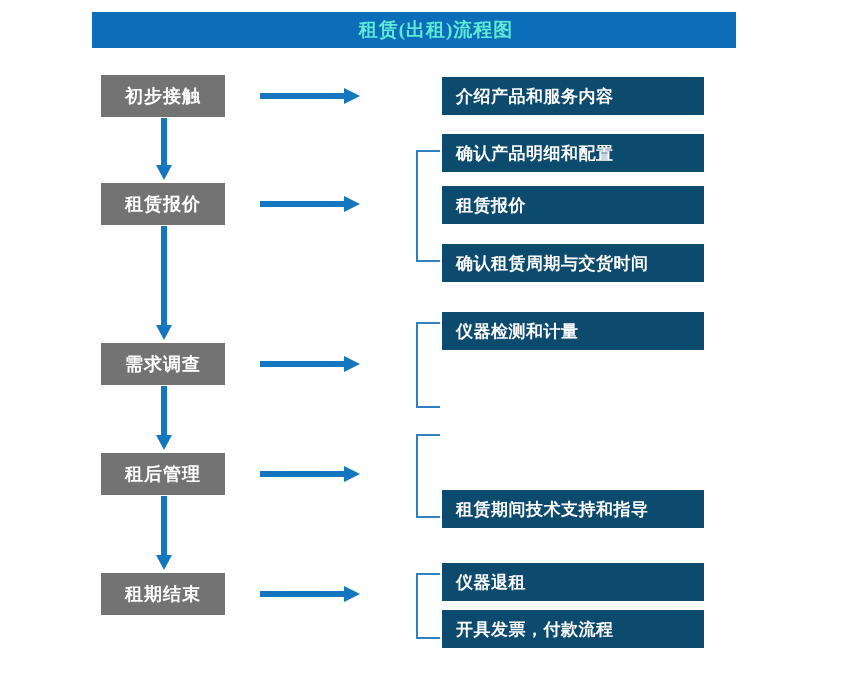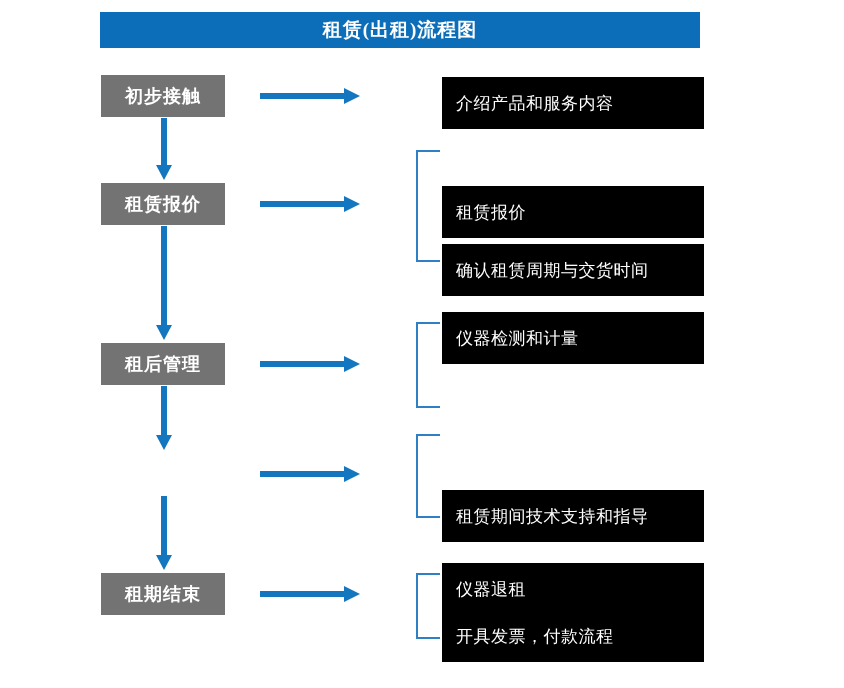--- a/index.html
+++ b/index.html
@@ -16,32 +16,33 @@
   }
   #canvas {
     position: relative;
     width: 844px;
     height: 688px;
   }
 
   
   .title-bar {
     position: absolute;
-    left: 100px;
+    left: 92px;
     top: 12px;
     width: 600px;
     height: 36px;
     background: #0C6EB8;
-    color: #ffffff;
+    color: #5eead4;
     font-size: 19px;
     font-weight: bold;
     display: flex;
     align-items: center;
     justify-content: center;
     letter-spacing: 1px;
+    padding-left: 44px;
   }
 
   
   .stage-box {
     position: absolute;
     left: 101px;
     width: 124px;
     height: 42px;
     background: #737373;
     color: #ffffff;
@@ -51,25 +52,25 @@
     align-items: center;
     justify-content: center;
     letter-spacing: 1px;
   }
 
   
   .task-box {
     position: absolute;
     left: 442px;
     width: 262px;
-    height: 52px;
-    background: #000000;
+    height: 38px;
+    background: #0c4a6e;
     color: #ffffff;
     font-size: 17px;
-    font-weight: normal;
+    font-weight: bold;
     display: flex;
     align-items: center;
     padding-left: 14px;
     box-sizing: border-box;
     letter-spacing: 0.5px;
   }
 
   
   .h-arrow {
     position: absolute;
@@ -132,21 +133,22 @@
 </style>
 </head>
 <body>
 
 <div id="canvas">
 
   <div class="title-bar">租赁(出租)流程图</div>
 
   <div class="stage-box" style="top:75px">初步接触</div>
   <div class="stage-box" style="top:183px">租赁报价</div>
-  <div class="stage-box" style="top:343px">租后管理</div>
+  <div class="stage-box" style="top:343px">需求调查</div>
+  <div class="stage-box" style="top:453px">租后管理</div>
   <div class="stage-box" style="top:573px">租期结束</div>
 
   <div class="v-arrow" style="top:118px;height:62px">
     <div class="shaft" style="height:47px"></div>
     <div class="head" style="top:47px"></div>
   </div>
   <div class="v-arrow" style="top:226px;height:114px">
     <div class="shaft" style="height:99px"></div>
     <div class="head" style="top:99px"></div>
   </div>
@@ -180,20 +182,21 @@
       <div class="head"></div>
   </div>
 
   <div class="bracket" style="top:150px;height:112px"></div>
   <div class="bracket" style="top:322px;height:86px"></div>
   <div class="bracket" style="top:434px;height:84px"></div>
   <div class="bracket" style="top:573px;height:66px"></div>
 
   <div class="task-box" style="top:77px">介绍产品和服务内容</div>
 
+  <div class="task-box" style="top:134px">确认产品明细和配置</div>
   <div class="task-box" style="top:244px">确认租赁周期与交货时间</div>
   <div class="task-box" style="top:186px">租赁报价</div>
 
   <div class="task-box" style="top:312px">仪器检测和计量</div>
 
   <div class="task-box" style="top:490px">租赁期间技术支持和指导</div>
 
   <div class="task-box" style="top:563px">仪器退租</div>
   <div class="task-box" style="top:610px">开具发票，付款流程</div>
 

